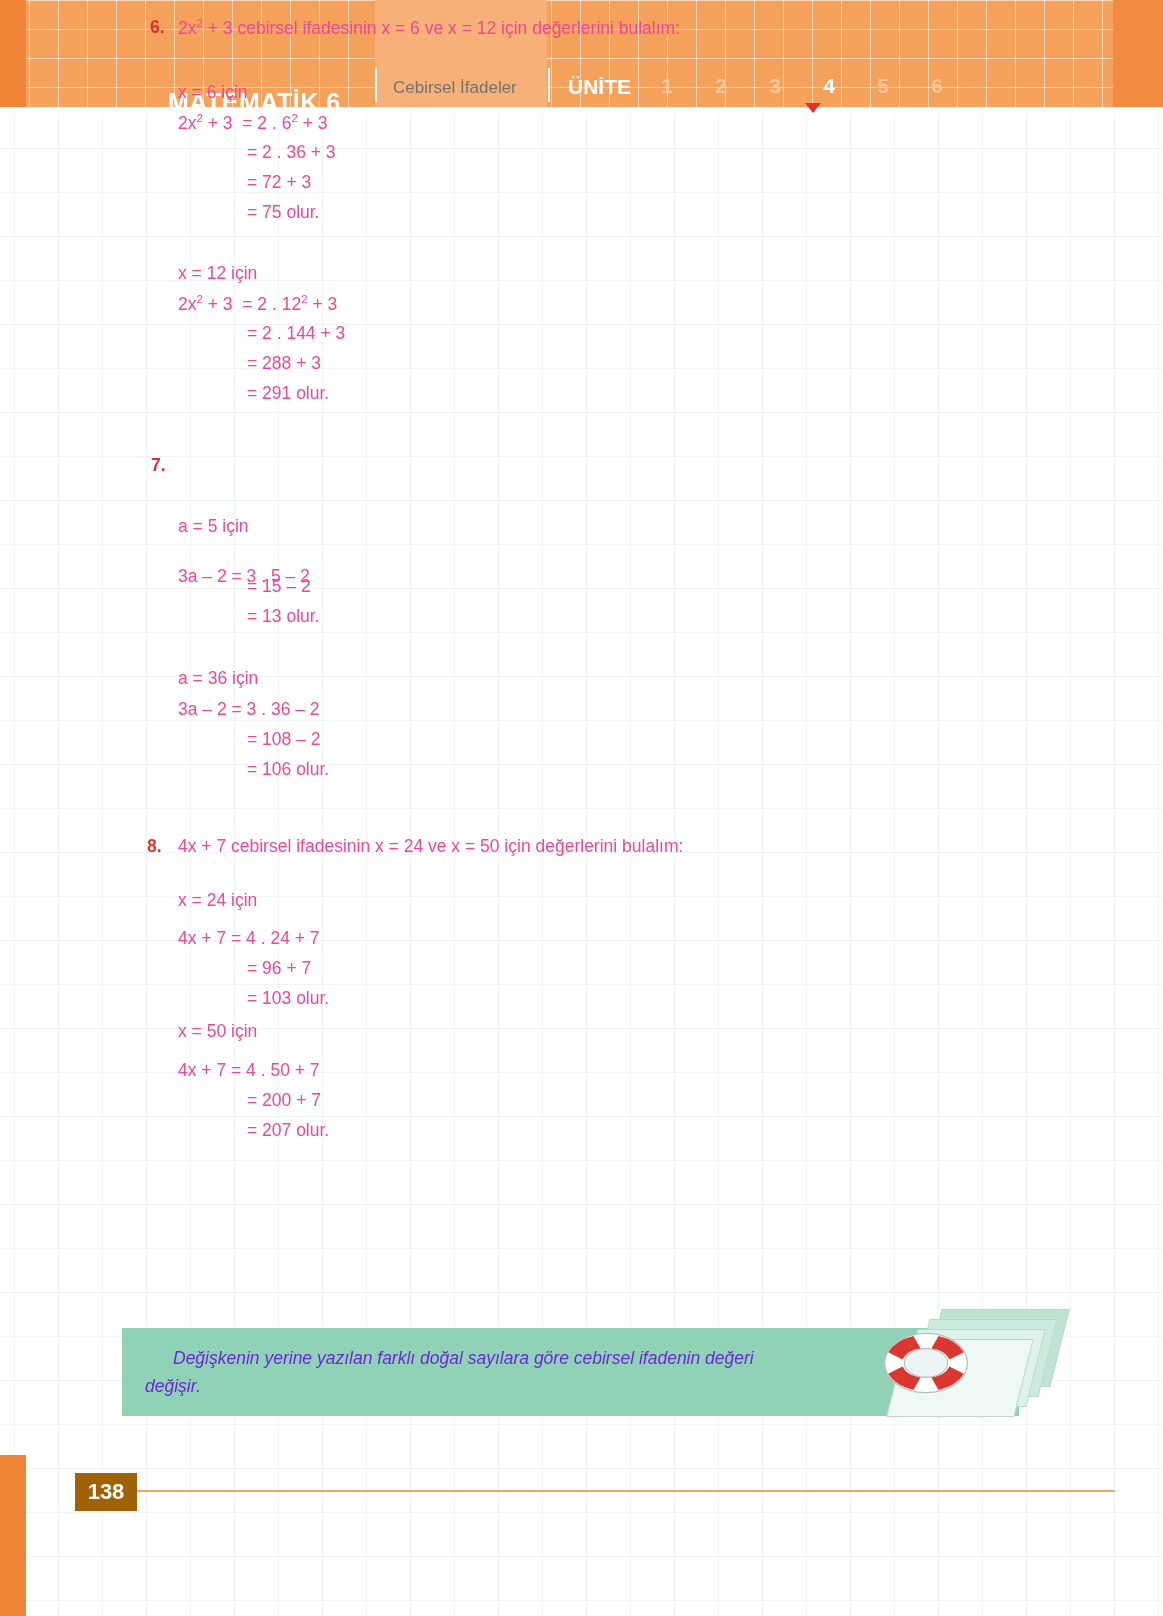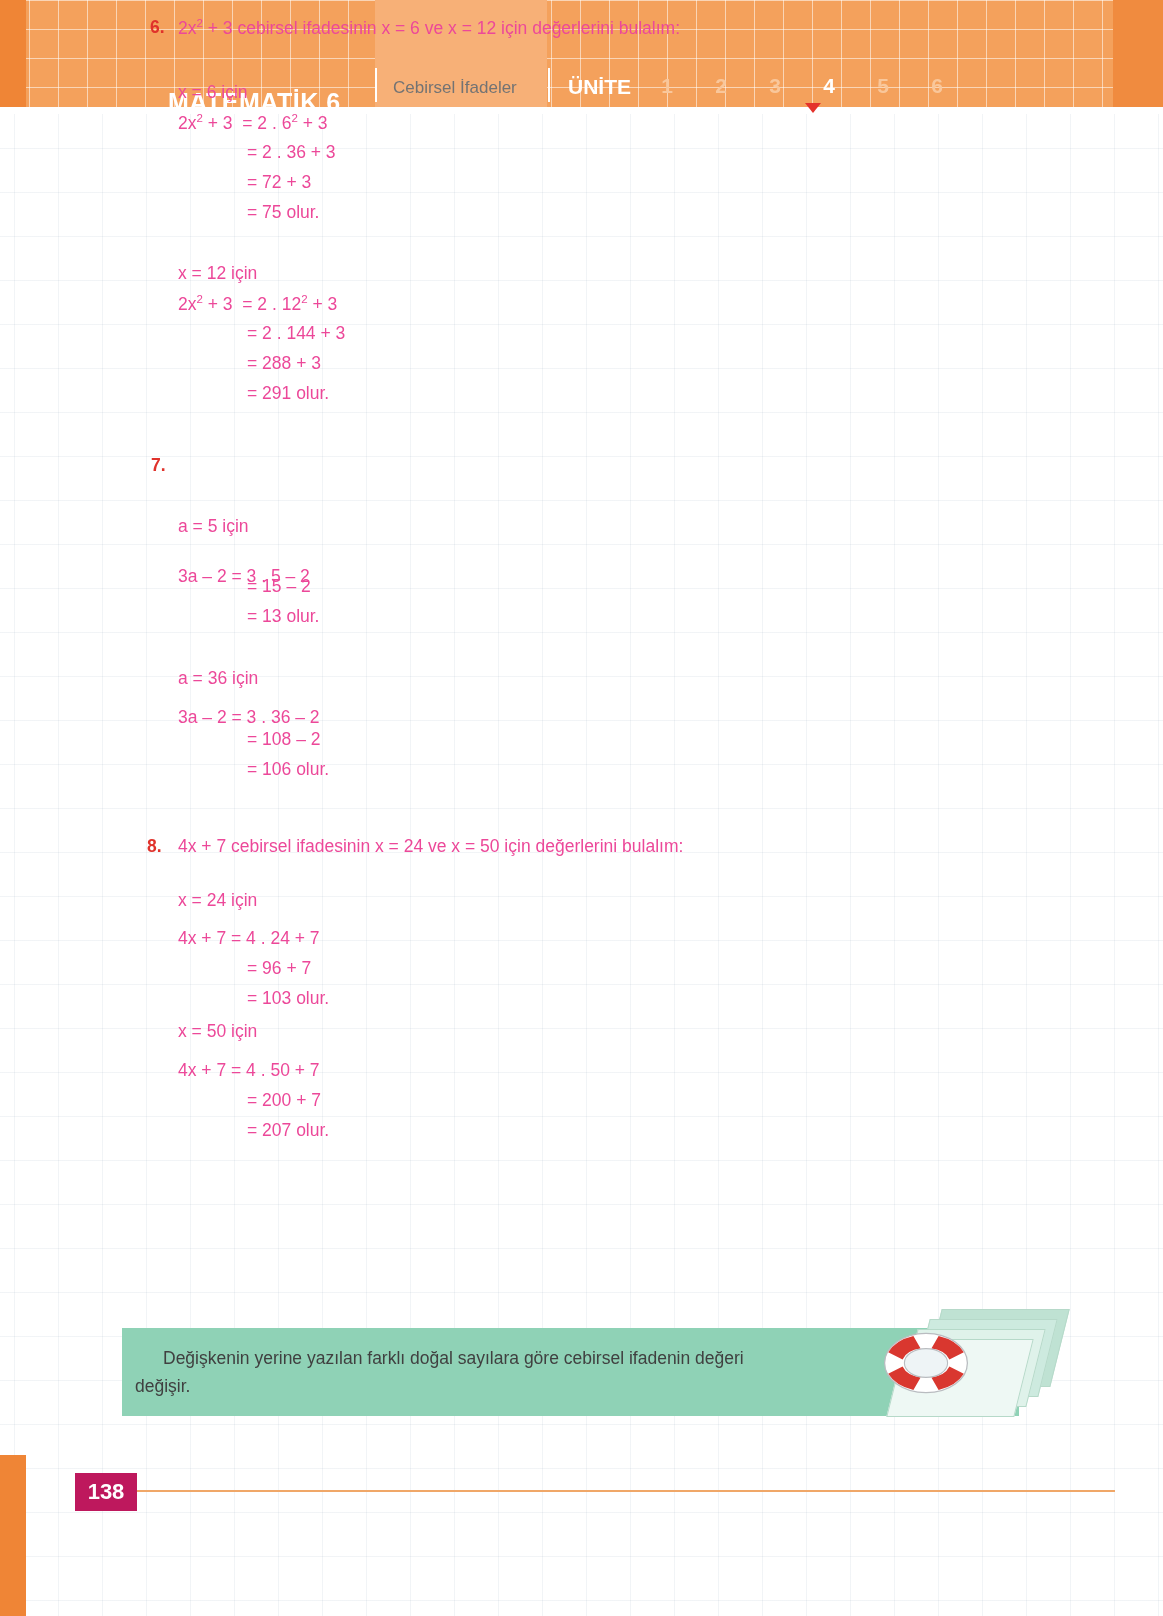--- a/index.html
+++ b/index.html
@@ -121,45 +121,46 @@
   .bottom-rule {
     position: absolute;
     left: 75px; top: 1490px;
     width: 1040px; height: 2px;
     background: #f0a768;
   }
   .page-num {
     position: absolute;
     left: 75px; top: 1473px;
     width: 62px; height: 38px;
-    background: #be185d;
+    background: #a16207;
     color: #ffffff;
     font-size: 22px;
     font-weight: bold;
     display: flex; align-items: center; justify-content: center;
   }
   sup { font-size: 11.5px; vertical-align: super; }
 
   
   .abs { position: absolute; white-space: pre; font-size: 17.5px; color: #ec4899; }
 
   
   .info-box {
     position: absolute;
     left: 122px; top: 1328px;
     width: 897px; height: 88px;
     background: #8fd2b6;
   }
   .info-text {
     position: absolute;
-    left: 135px; top: 1344px;
+    left: 145px; top: 1344px;
     width: 680px;
     font-size: 17.5px;
-    color: #404040;
+    color: #6d28d9;
     line-height: 28px;
+    font-style: italic;
   }
   .info-text .indent { display:inline-block; width: 28px; }
 
   
   .papers { position: absolute; left: 880px; top: 1305px; width: 190px; height: 125px; }
   .paper {
     position: absolute;
     width: 128px; height: 78px;
     background: #cfe9dd;
     border: 1px solid #b6d9c9;
@@ -221,21 +222,21 @@
   <div class="abs" style="left:247px; top:383px;">= 291 olur.</div>
 
   <div class="abs" style="left:151px; top:455px; color:#e0322b; font-weight:bold;">7.</div>
 
   <div class="abs" style="left:178px; top:516px;">a = 5 için</div>
   <div class="abs" style="left:178px; top:546px;margin-top:20px;">3a – 2 = 3 . 5 – 2</div>
   <div class="abs" style="left:247px; top:576px;">= 15 – 2</div>
   <div class="abs" style="left:247px; top:606px;">= 13 olur.</div>
 
   <div class="abs" style="left:178px; top:668px;">a = 36 için</div>
-  <div class="abs" style="left:178px; top:699px;margin-top:8px;">3a – 2 = 3 . 36 – 2</div>
+  <div class="abs" style="left:178px; top:699px;">3a – 2 = 3 . 36 – 2</div>
   <div class="abs" style="left:247px; top:729px;">= 108 – 2</div>
   <div class="abs" style="left:247px; top:759px;">= 106 olur.</div>
 
   <div class="abs" style="left:147px; top:836px; color:#e0322b; font-weight:bold;">8.</div>
   <div class="abs" style="left:178px; top:836px;">4x + 7 cebirsel ifadesinin x = 24 ve x = 50 için değerlerini bulalım:</div>
 
   <div class="abs" style="left:178px; top:890px;">x = 24 için</div>
   <div class="abs" style="left:178px; top:928px;">4x + 7 = 4 . 24 + 7</div>
   <div class="abs" style="left:247px; top:958px;">= 96 + 7</div>
   <div class="abs" style="left:247px; top:988px;">= 103 olur.</div>

